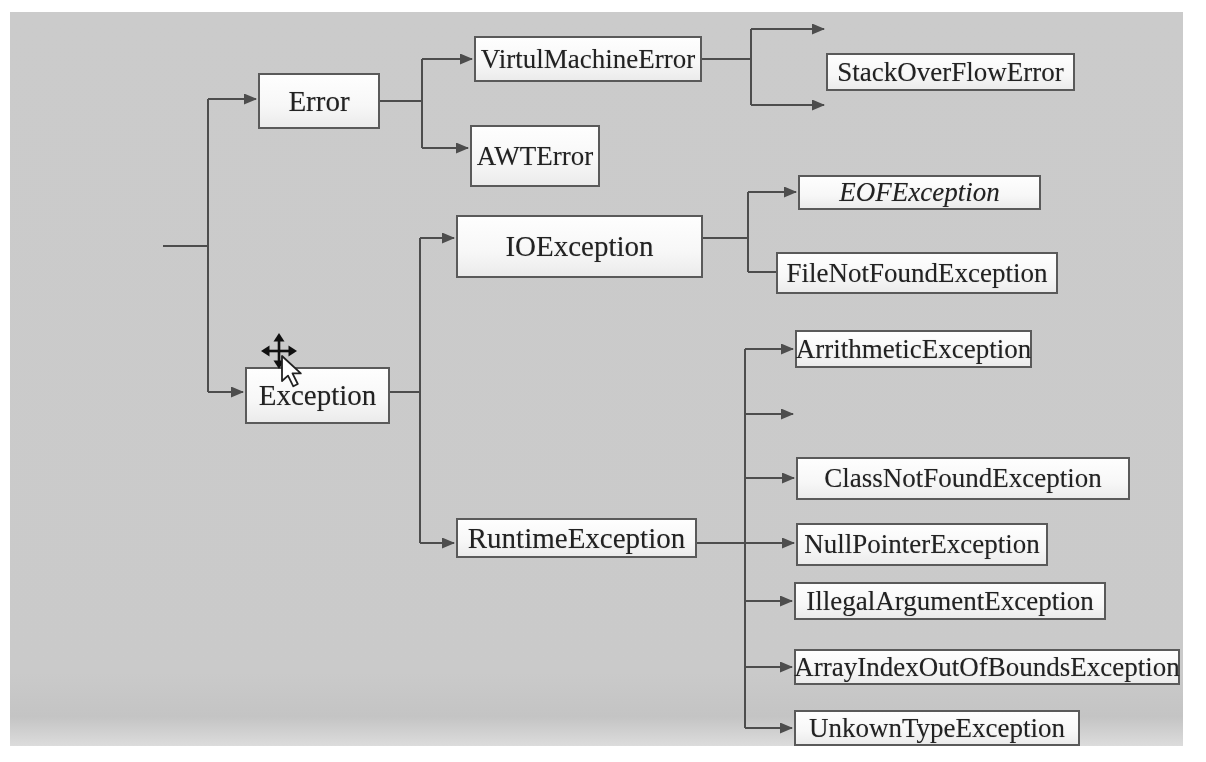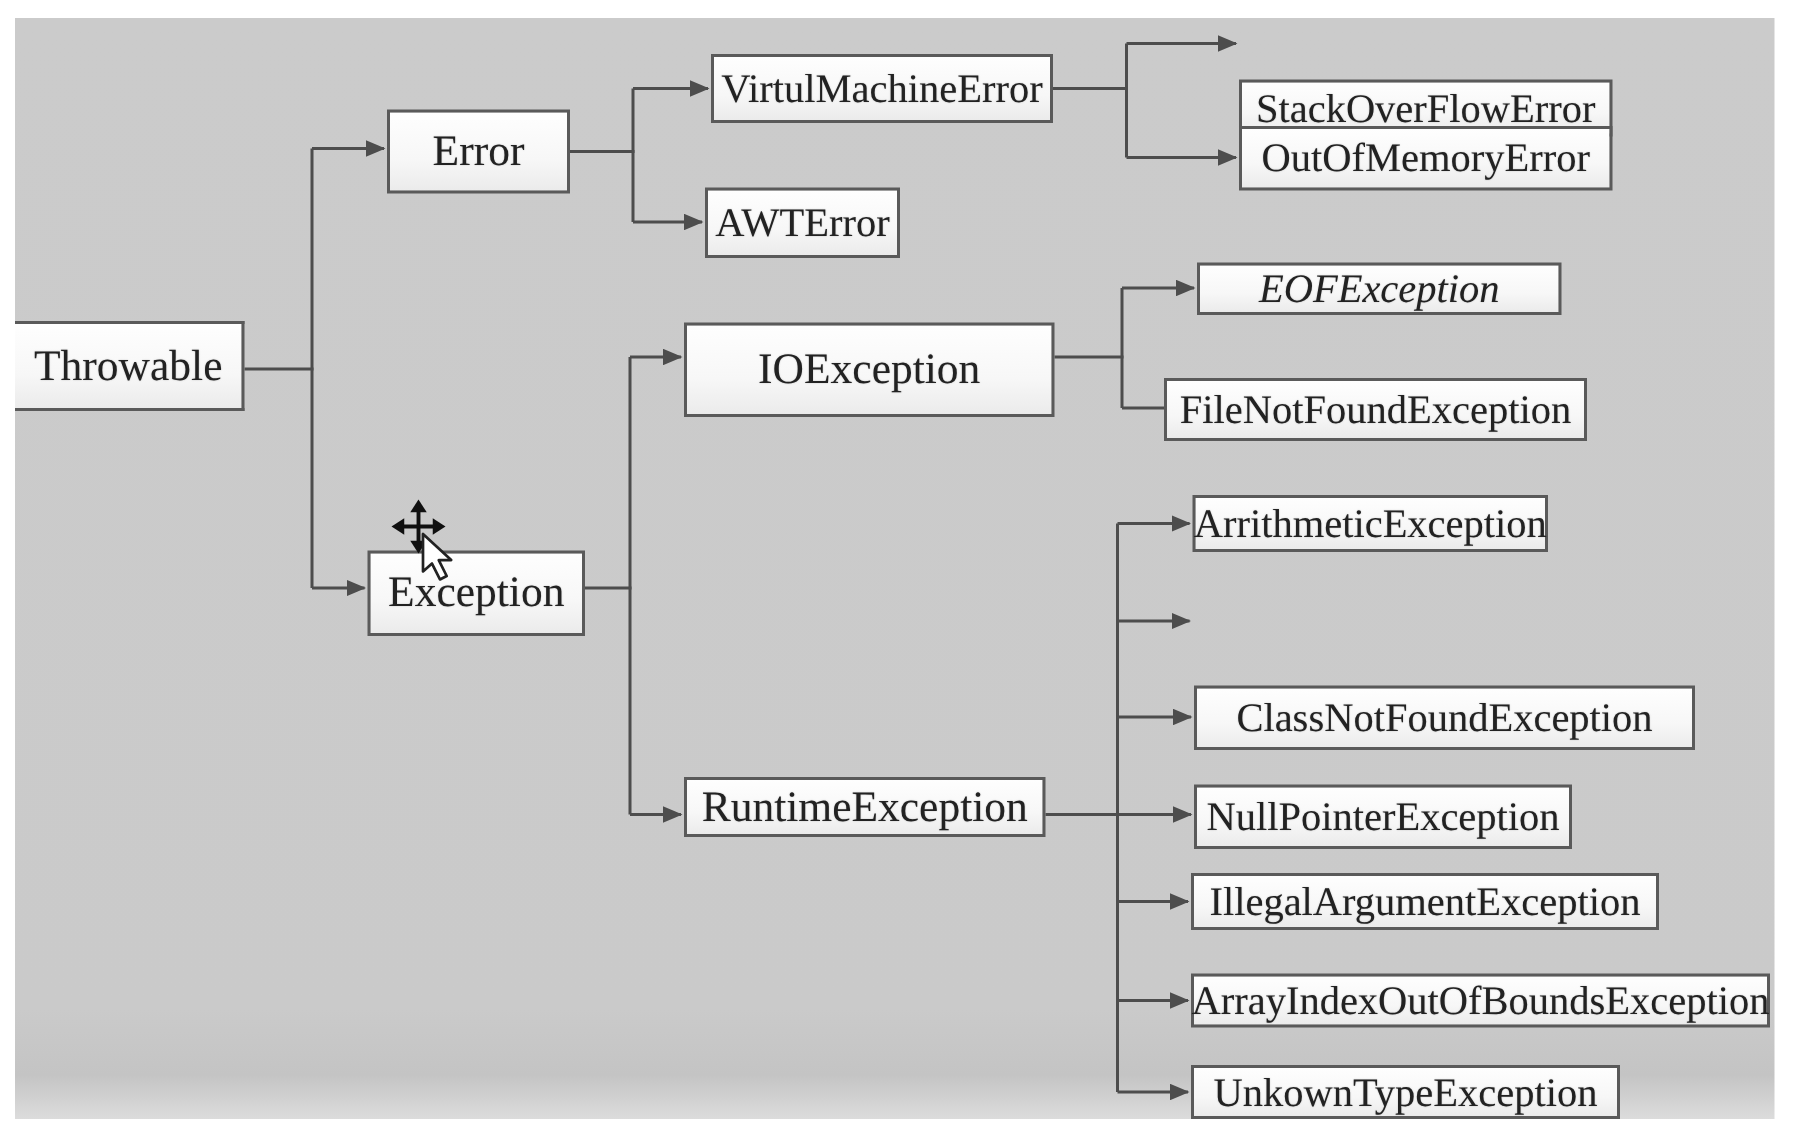--- a/index.html
+++ b/index.html
@@ -83,27 +83,25 @@
       <line x1="745" y1="349" x2="793" y2="349" marker-end="url(#arw)"></line>
       <line x1="745" y1="414" x2="793" y2="414" marker-end="url(#arw)"></line>
       <line x1="745" y1="478" x2="794" y2="478" marker-end="url(#arw)"></line>
       <line x1="745" y1="543" x2="794" y2="543" marker-end="url(#arw)"></line>
       <line x1="745" y1="601" x2="792" y2="601" marker-end="url(#arw)"></line>
       <line x1="745" y1="667" x2="792" y2="667" marker-end="url(#arw)"></line>
       <line x1="745" y1="728" x2="792" y2="728" marker-end="url(#arw)"></line>
     </g>
   </svg>
 
-  <div class="node big flush-left" style="left:10px;  top:214px; width:153px; height:60px;">Throwable</div>
   <div class="node big" style="left:258px; top:73px;  width:122px; height:56px;">Error</div>
   <div class="node big" style="left:245px; top:367px; width:145px; height:57px;">Exception</div>
   <div class="node" style="left:474px; top:36px;  width:228px; height:46px;">VirtulMachineError</div>
-  <div class="node" style="left:470px; top:125px; width:130px; height:47px;">AWTError</div>
+  <div class="node" style="left:470px; top:125px; width:130px; height:62px;">AWTError</div>
   <div class="node" style="left:826px; top:10px;  width:249px; height:38px;margin-top:43px;">StackOverFlowError</div>
-  <div class="node" style="left:826px; top:84px;  width:249px; height:43px;">OutOfMemoryError</div>
   <div class="node big" style="left:456px; top:215px; width:247px; height:63px;">IOException</div>
   <div class="node" style="left:798px; top:175px; width:243px; height:35px;font-style:italic;">EOFException</div>
   <div class="node" style="left:776px; top:252px; width:282px; height:42px;">FileNotFoundException</div>
   <div class="node big" style="left:456px; top:518px; width:241px; height:40px;">RuntimeException</div>
   <div class="node" style="left:795px; top:330px; width:237px; height:38px;">ArrithmeticException</div>
   <div class="node" style="left:796px; top:457px; width:334px; height:43px;">ClassNotFoundException</div>
   <div class="node" style="left:794px; top:582px; width:312px; height:38px;">IllegalArgumentException</div>
   <div class="node" style="left:796px; top:523px; width:252px; height:43px;">NullPointerException</div>
   <div class="node" style="left:794px; top:649px; width:386px; height:36px;">ArrayIndexOutOfBoundsException</div>
   <div class="node" style="left:794px; top:710px; width:286px; height:36px;">UnkownTypeException</div>

